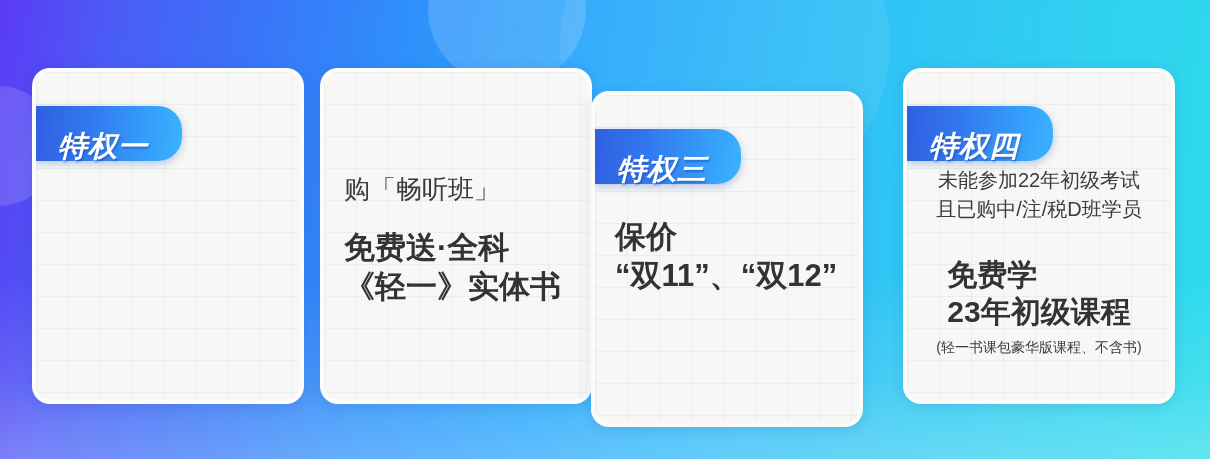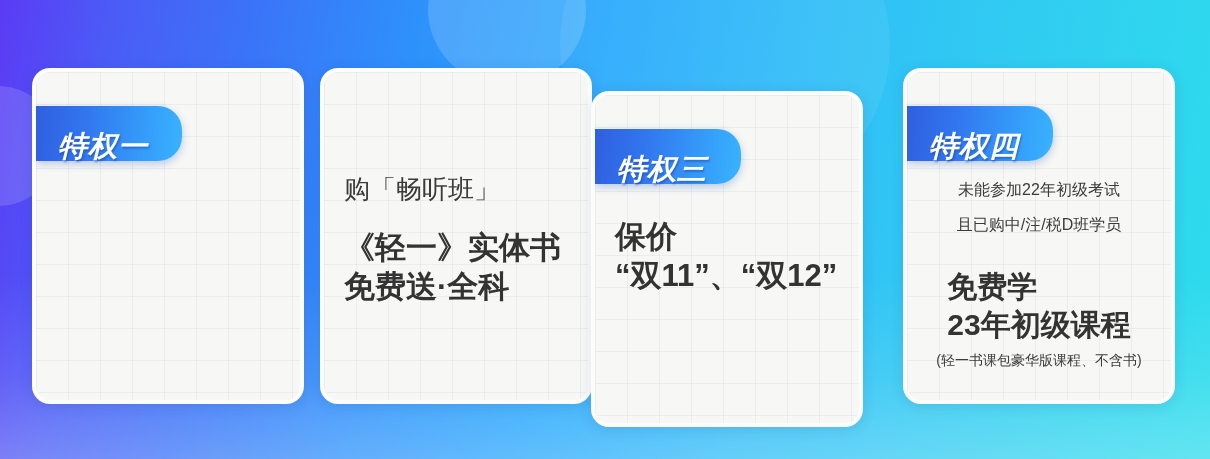--- a/index.html
+++ b/index.html
@@ -147,21 +147,21 @@
     color: #333333;
     font-size: 31px;
     line-height: 1.26;
     font-weight: 700;
     white-space: nowrap;
   }
   .gap { height: 22px; }
 
   
   .card-4 .body { top: 94px; padding: 0 12px; text-align: center; }
-  .card-4 .line-reg { font-size: 16px; line-height: 1.45; margin-top: 12px; }
+  .card-4 .line-reg { font-size: 20px; line-height: 1.45; }
   .card-4 .line-bold { font-size: 30px; line-height: 1.24; text-align: left; }
   .card-4 .gap { height: 16px; }
   .line-fine {
     color: #3b3b3b;
     font-size: 14px;
     line-height: 1.4;
     font-weight: 400;
     text-align: center;
     white-space: nowrap;
     margin-top: 8px;
@@ -186,22 +186,22 @@
       <div class="badge">
         <span class="badge-text">特权一</span>
       </div>
     </div>
 
     <div class="card card-2">
       <div class="card-grid"></div>
       <div class="body">
         <div class="line-reg">购「畅听班」</div>
         <div class="gap"></div>
+        <div class="line-bold">免费送·全科</div>
         <div class="line-bold">《轻一》实体书</div>
-        <div class="line-bold">免费送·全科</div>
       </div>
     </div>
 
     <div class="card card-3">
       <div class="card-grid"></div>
       <div class="badge">
         <span class="badge-text">特权三</span>
       </div>
       <div class="body">
         <div class="gap"></div>

